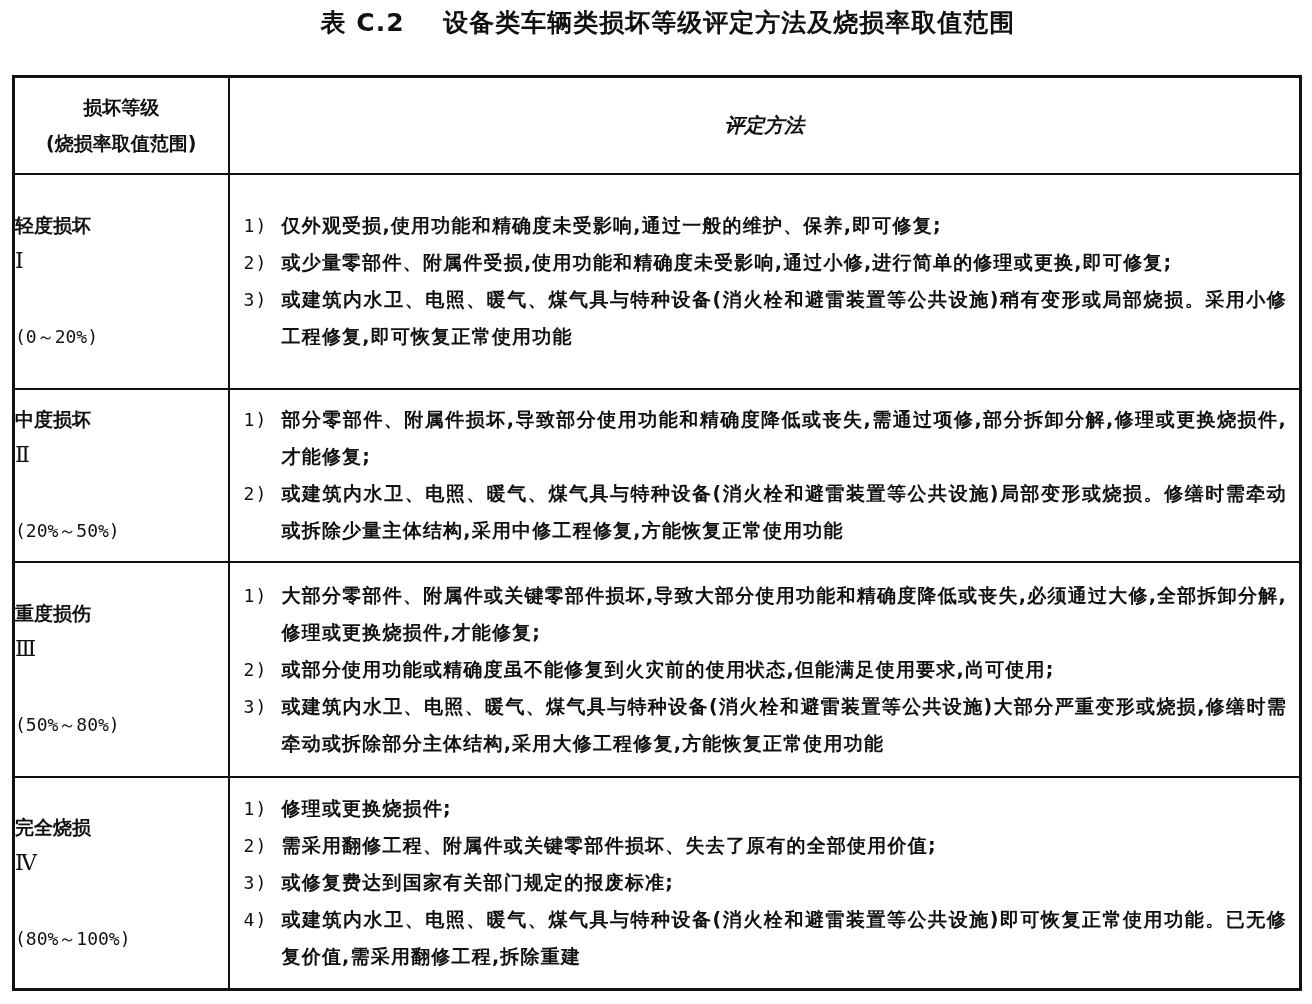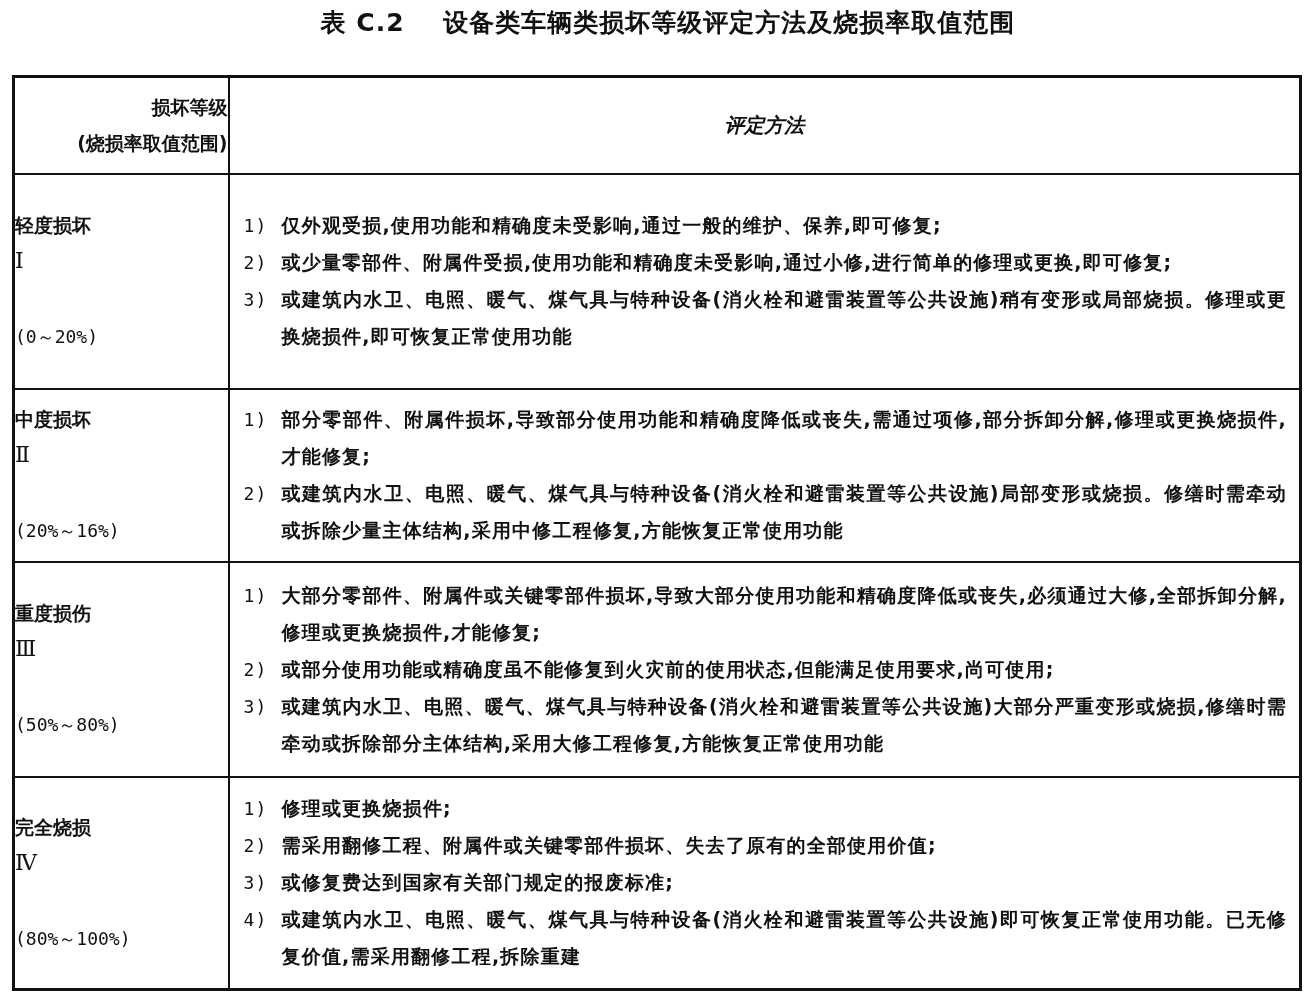--- a/index.html
+++ b/index.html
@@ -39,21 +39,21 @@
       table-layout: fixed;
     }
     table.main td, table.main th {
       border: 2.5px solid #111;
       padding: 0;
       vertical-align: middle;
     }
     col.c1 { width: 215px; }
     col.c2 { width: 1072px; }
     .hdr-left {
-      text-align: right;
+      text-align: center;
       font-size: 19px;
       font-weight: bold;
       line-height: 36px;
     }
     .hdr-right {
       text-align: center;
       font-size: 20px;
       font-weight: bold;
       font-style: italic;
     }
@@ -125,30 +125,30 @@
       <div class="item">
         <span class="num">1)</span>
         <span class="txt">仅外观受损,使用功能和精确度未受影响,通过一般的维护、保养,即可修复;</span>
       </div>
       <div class="item">
         <span class="num">2)</span>
         <span class="txt">或少量零部件、附属件受损,使用功能和精确度未受影响,通过小修,进行简单的修理或更换,即可修复;</span>
       </div>
       <div class="item">
         <span class="num">3)</span>
-        <span class="txt">或建筑内水卫、电照、暖气、煤气具与特种设备(消火栓和避雷装置等公共设施)稍有变形或局部烧损。修理或更换烧损件,即可恢复正常使用功能</span>
+        <span class="txt">或建筑内水卫、电照、暖气、煤气具与特种设备(消火栓和避雷装置等公共设施)稍有变形或局部烧损。采用小修工程修复,即可恢复正常使用功能</span>
       </div>
     </td>
   </tr>
 
   <tr style="height:173px">
     <td class="grade">
       <div>中度损坏</div>
       <div class="roman">Ⅱ</div>
-      <div class="range">(20%～16%)</div>
+      <div class="range">(20%～50%)</div>
     </td>
     <td class="methods">
       <div class="item">
         <span class="num">1)</span>
         <span class="txt">部分零部件、附属件损坏,导致部分使用功能和精确度降低或丧失,需通过项修,部分拆卸分解,修理或更换烧损件,才能修复;</span>
       </div>
       <div class="item">
         <span class="num">2)</span>
         <span class="txt">或建筑内水卫、电照、暖气、煤气具与特种设备(消火栓和避雷装置等公共设施)局部变形或烧损。修缮时需牵动或拆除少量主体结构,采用中修工程修复,方能恢复正常使用功能</span>
       </div>

